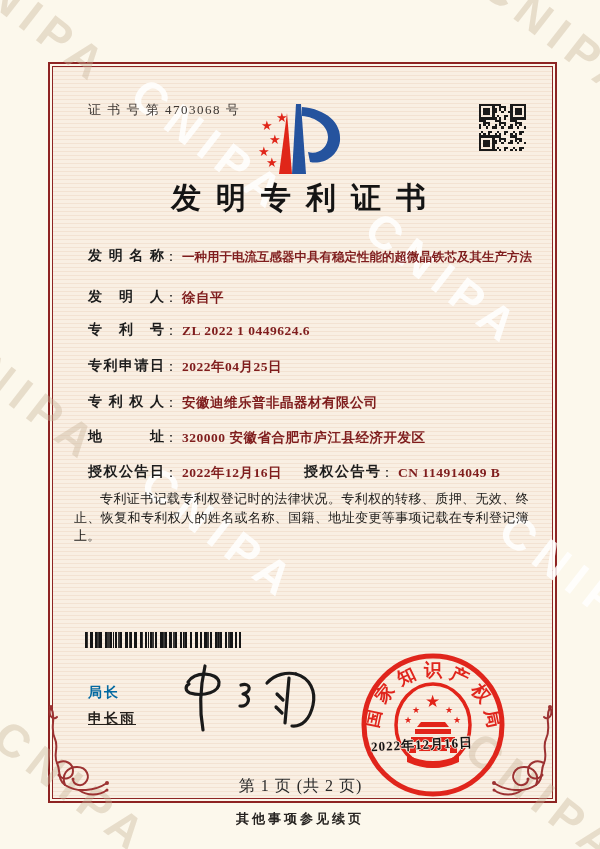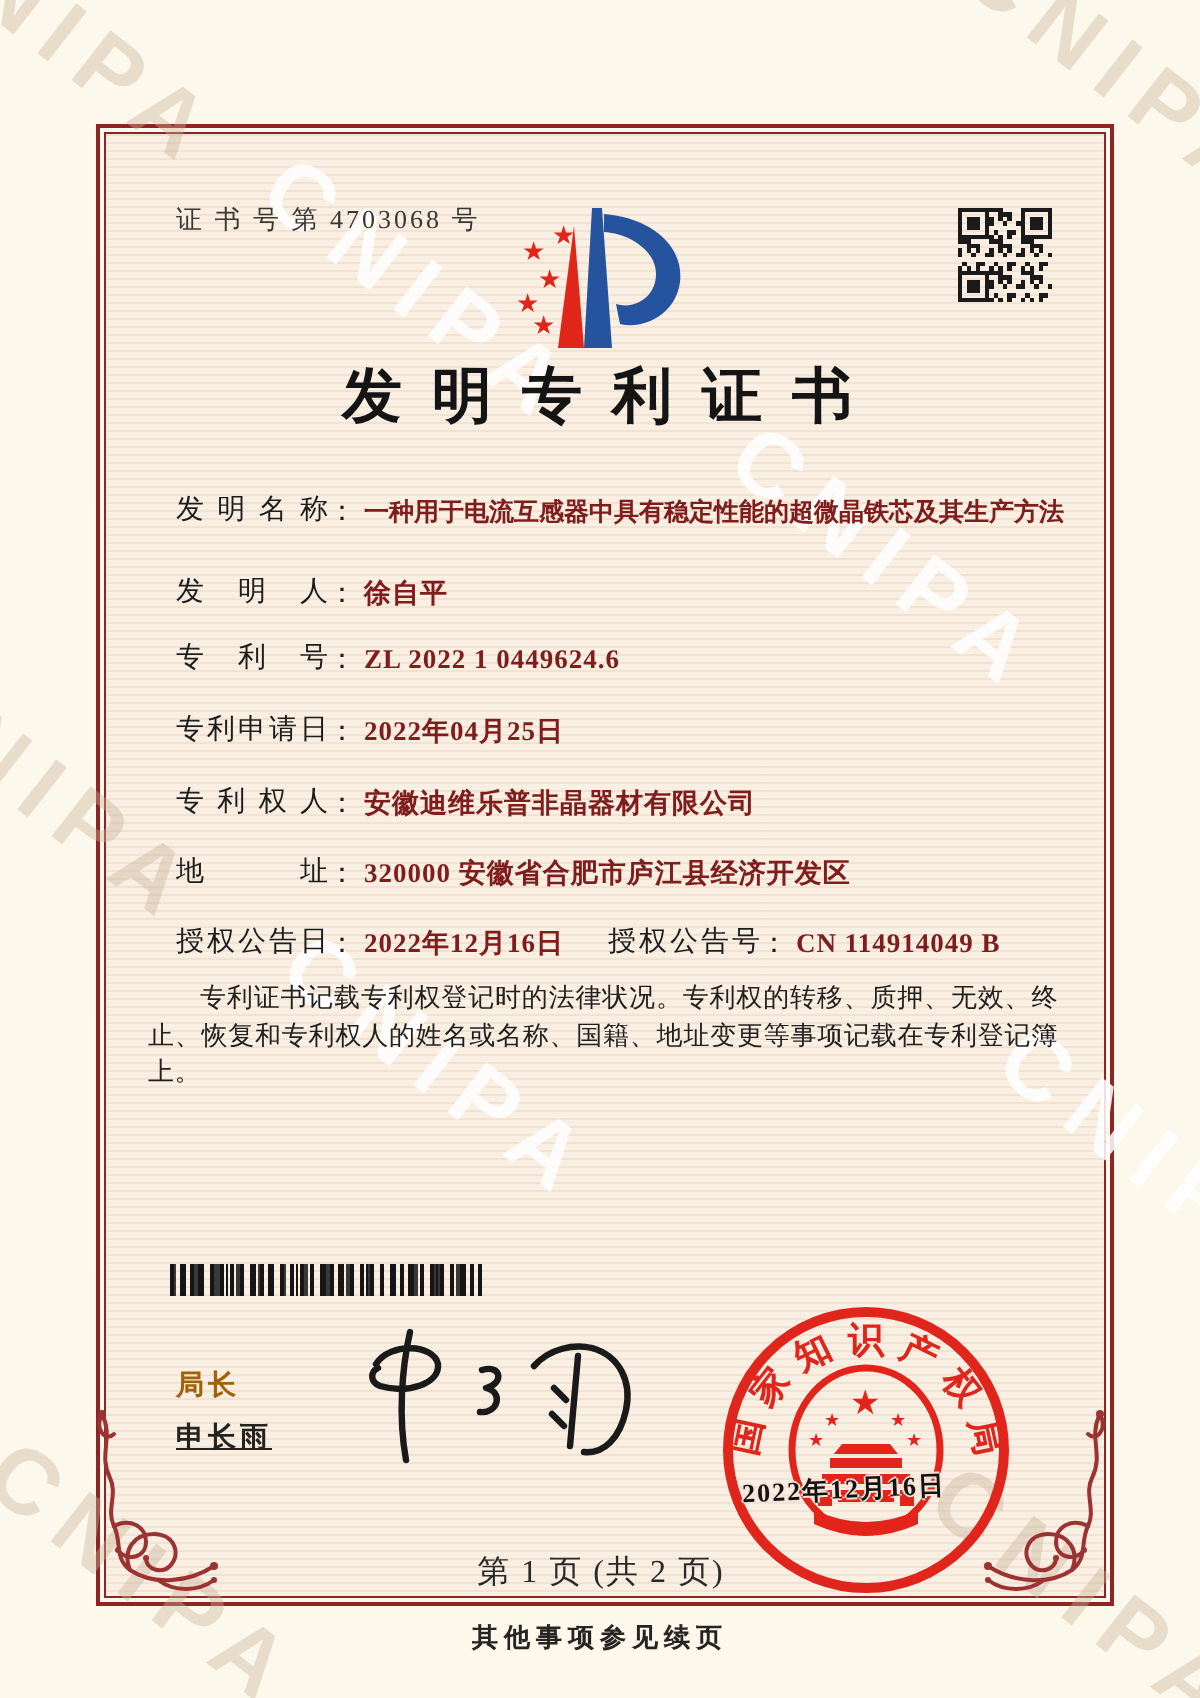--- a/index.html
+++ b/index.html
@@ -45,21 +45,21 @@
   .qr{position:absolute;left:479px;top:104px;width:47px;height:47px;}
   .logo{position:absolute;left:252px;top:101px;width:92px;height:76px;}
   .logo .lg-star{font-size:13px;fill:#e02619;}
   .title{
     position:absolute;left:0;top:178px;width:600px;text-align:center;
     font-size:30px;font-weight:600;color:#141414;
     letter-spacing:15px;padding-left:12px;box-sizing:border-box;
   }
   .frow{position:absolute;left:88px;width:452px;line-height:20px;white-space:nowrap;}
   .flabel{
-    display:inline-block;width:76px;font-size:14px;color:#1c1c1c;font-weight:400;
+    display:inline-block;width:76px;font-size:14px;color:#1c1c1c;font-weight:700;
     text-align:justify;text-align-last:justify;vertical-align:top;
   }
   .fcolon{font-size:14px;color:#1c1c1c;font-weight:500;}
   .fvalue{font-size:13.5px;font-weight:600;color:#7f1d1d;letter-spacing:.5px;margin-left:4px;}
   .fvalue-long{font-size:12.5px;letter-spacing:0;}
   .second-pair{margin-left:22px;}
   .law-text{
     position:absolute;left:74px;top:490px;width:455px;
     font-size:13px;line-height:18.5px;color:#22201e;text-align:justify;
     letter-spacing:.3px;font-weight:500;
@@ -67,21 +67,21 @@
   .law-text p{margin:0;text-indent:2em;}
   .barcode{
     position:absolute;left:85px;top:632px;width:156px;height:16px;
     background-image:
       repeating-linear-gradient(90deg,#151515 0 2px,rgba(0,0,0,0) 2px 5px),
       repeating-linear-gradient(90deg,#151515 0 1px,rgba(0,0,0,0) 1px 7px),
       repeating-linear-gradient(90deg,rgba(25,25,25,.85) 0 3px,rgba(0,0,0,0) 3px 11px);
   }
   .director-title{
     position:absolute;left:88px;top:684px;font-family:"Liberation Sans",sans-serif;
-    font-size:14px;font-weight:bold;color:#a16207;letter-spacing:2px;
+    font-size:14px;font-weight:bold;color:#0369a1;letter-spacing:2px;
   }
   .director-name{
     position:absolute;left:88px;top:710px;font-family:"Liberation Sans",sans-serif;
     font-size:14px;font-weight:bold;color:#26221e;letter-spacing:2px;text-decoration:underline;
   }
   .signature{position:absolute;left:175px;top:660px;width:145px;height:78px;}
   
   .seal{position:absolute;left:361px;top:653px;width:144px;height:144px;z-index:3;}
   .seal-char{font:bold 18px "Liberation Serif",serif;fill:#e0251c;}
   .emb{fill:#e2241a;}

